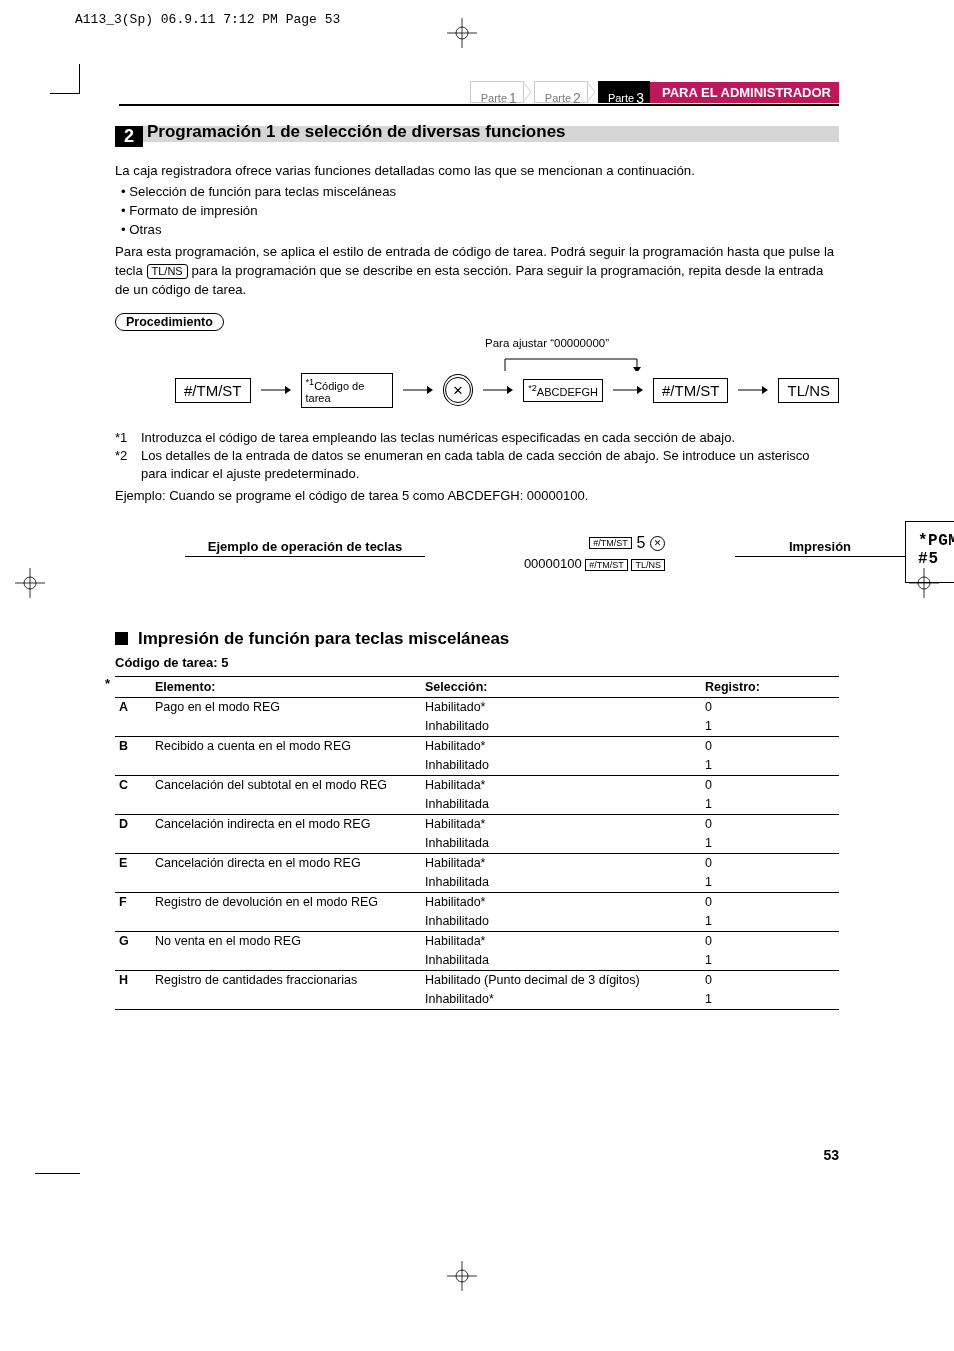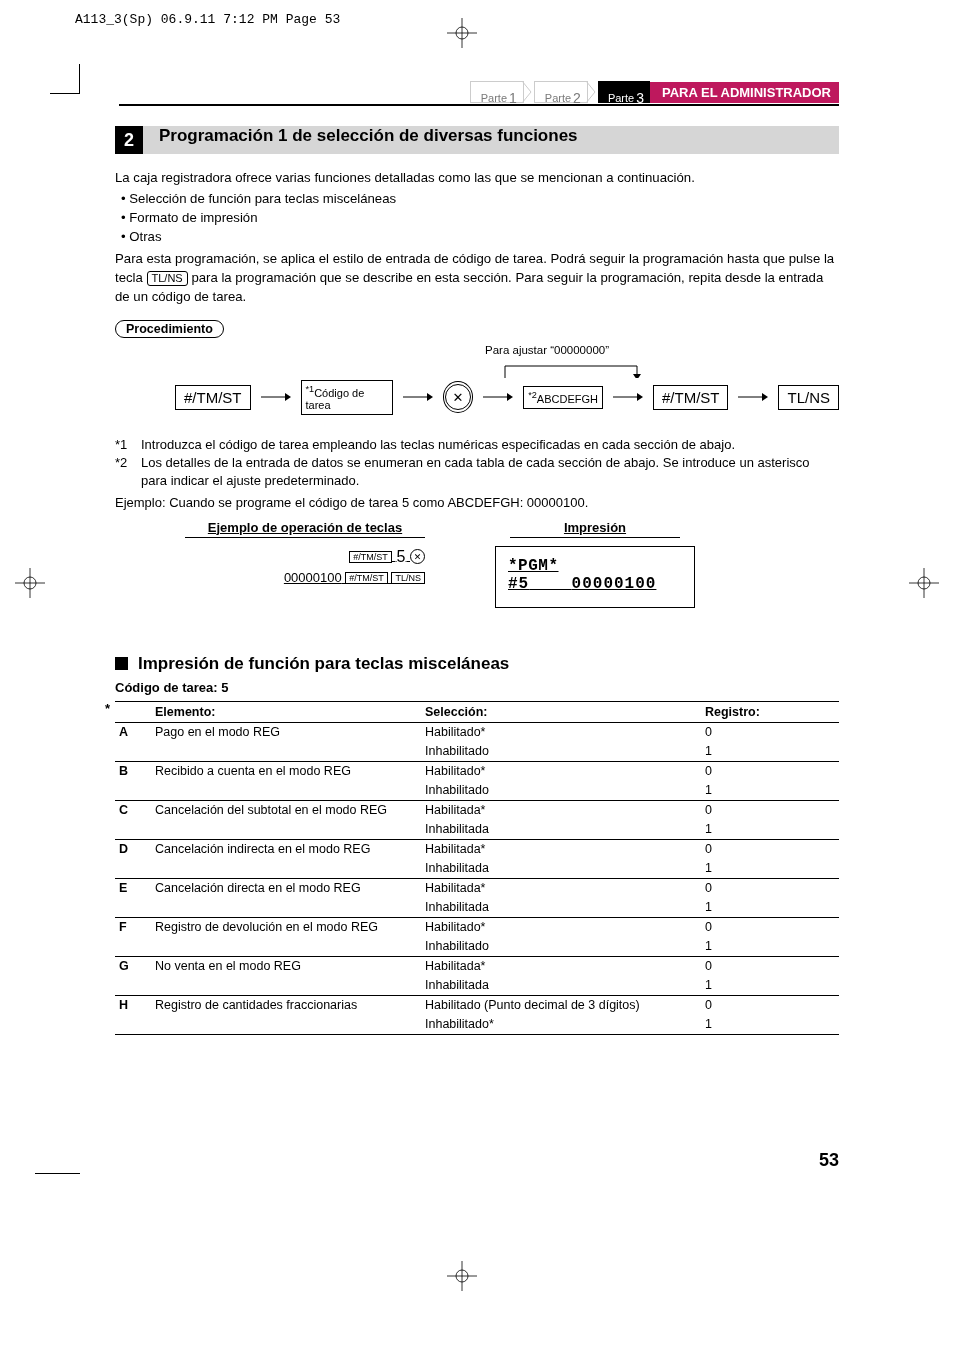--- a/index.html
+++ b/index.html
@@ -26,21 +26,21 @@
   .bc-chip.grey { color: #7a7a7a; border: 1px solid #ccc; }
   .bc-chip.black { background: #000; color: #fff; }
   .bc-num { font-size: 14px; margin-left: 2px; }
   .bc-title { background: #be185d; color: #fff; font-weight: bold; padding: 3px 8px 3px 12px; font-size: 13px; }
   .bc-bar { position: absolute; top: 104px; right: 115px; width: 720px; height: 2px; background: #000; }
 
   .content { position: absolute; top: 120px; left: 115px; right: 115px; }
 
   .section-bar { display: flex; align-items: stretch; margin-top: 6px; }
   .sec-num { background: #000; color: #fff; font-weight: bold; width: 28px; display: flex; align-items: center; justify-content: center; font-size: 18px; }
-  .sec-title-wrap { flex: 1; display: flex; align-items: flex-start; background: #d6d6d6; padding-left: 16px; height: 28px; }
+  .sec-title-wrap { flex: 1; display: flex; align-items: flex-end; background: #d6d6d6; padding-left: 4px; height: 16px; }
   .sec-title { font-weight: bold; font-size: 17px; color: #000; }
 
   .body-text { font-size: 13.2px; line-height: 1.45; margin-top: 14px; }
   .body-text p { margin: 0; }
   .bullets { margin: 2px 0 2px 6px; }
   .key-inline { border: 1px solid #000; border-radius: 3px; padding: 0 4px; font-size: 11px; display: inline-block; line-height: 1.2; }
 
   .proc-pill { border: 1px solid #000; border-radius: 10px; padding: 1px 10px; font-size: 12.5px; font-weight: bold; display: inline-block; margin-top: 14px; }
 
   .flow { position: relative; height: 80px; margin-top: 6px; }
@@ -55,21 +55,21 @@
   .flow-loop { position: absolute; top: 14px; left: 382px; width: 148px; height: 20px; }
 
   .notes { font-size: 13px; line-height: 1.4; margin-top: 12px; }
   .notes .nrow { display: flex; }
   .notes .nlab { width: 26px; flex-shrink: 0; }
   .notes .ntxt { }
 
   .example { font-size: 13px; margin-top: 4px; }
 
   .two-col { display: flex; margin-top: 10px; gap: 70px; }
-  .col { display: flex; flex-direction: column; align-items: center; text-decoration: underline; }
+  .col { display: flex; flex-direction: row; align-items: center; }
   .col-h { font-weight: bold; font-size: 13px; border-bottom: 1px solid #000; width: 240px; text-align: center; padding-bottom: 2px; }
   .key-seq { margin-top: 10px; font-size: 13px; text-align: right; width: 240px; }
   .key-seq .kbox { border: 1px solid #000; padding: 0 3px; font-size: 9px; display: inline-block; vertical-align: middle; }
   .key-seq .big { font-size: 16px; vertical-align: middle; margin: 0 1px; }
   .key-seq .circ-sm { width: 15px; height: 15px; border: 1px solid #000; border-radius: 50%; display: inline-flex; align-items: center; justify-content: center; font-size: 9px; vertical-align: middle; }
 
   .print-box { border: 1px solid #000; width: 200px; padding: 10px 12px 14px; margin-top: 8px; }
   .print-box .l1 { font-family: "Courier New", monospace; font-weight: bold; font-size: 16px; letter-spacing: 0.5px; }
   .print-box .l2 { font-family: "Courier New", monospace; font-weight: bold; font-size: 16px; letter-spacing: 1px; }
 
@@ -82,21 +82,21 @@
   .star { position: absolute; left: -10px; top: 0; font-size: 13px; font-weight: bold; }
   table { border-collapse: collapse; width: 100%; font-size: 12.5px; }
   thead th { text-align: left; border-top: 1.5px solid #000; border-bottom: 1.5px solid #000; padding: 3px 4px; font-weight: bold; }
   tbody td { padding: 2.5px 4px; vertical-align: top; }
   .row-sep td { border-bottom: 1px solid #000; }
   .col-letter { width: 36px; font-weight: bold; }
   .col-elem { width: 270px; }
   .col-sel { width: 280px; }
   .col-reg { }
 
-  .page-num { position: absolute; right: 115px; bottom: 180px; font-weight: bold; font-size: 18px; }
+  .page-num { position: absolute; right: 115px; bottom: 188px; font-weight: bold; font-size: 14px; }
 </style>
 </head>
 <body>
 
 <div class="page">
 
   <div class="print-header">A113_3(Sp)  06.9.11 7:12 PM  Page 53</div>
 
   <div class="reg reg-top">
     <svg width="30" height="30">

